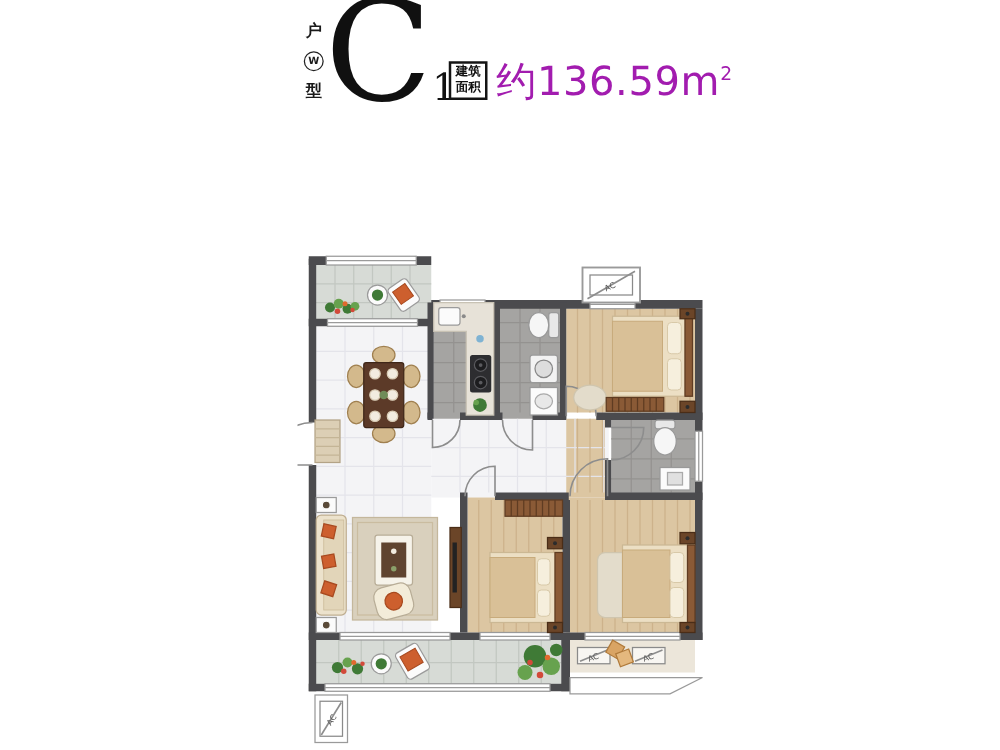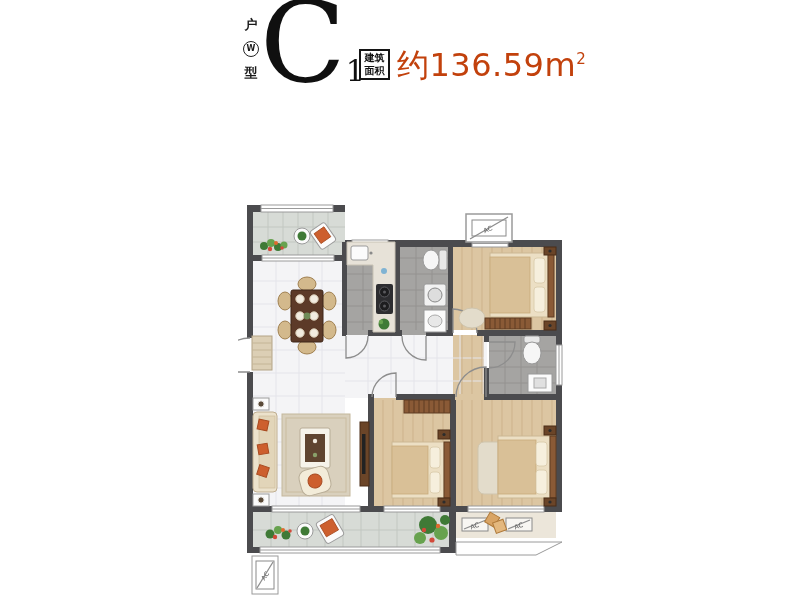--- a/index.html
+++ b/index.html
@@ -12,21 +12,21 @@
           font-weight:bold;display:flex;align-items:center;justify-content:center;line-height:1;}
   .big-c{position:absolute;left:260px;top:-14px;font-family:"DejaVu Serif","Liberation Serif",serif;
          font-size:112px;line-height:1;color:#101010;}
   .big-c .sub{font-size:30px;font-family:inherit;}
   .hd-title{position:absolute;left:358px;top:14px;font-size:26px;font-weight:bold;
             letter-spacing:6px;color:#0d0d0d;white-space:nowrap;}
   .area-row{position:absolute;left:359px;top:44px;display:flex;align-items:flex-start;}
   .area-tag{width:27px;height:27px;border:2px solid #141414;margin-top:5px;display:flex;
             flex-direction:column;align-items:center;justify-content:center;font-size:10px;
             font-weight:bold;line-height:1.25;}
-  .area-val{margin-left:7px;font-size:32px;color:#c2410c;letter-spacing:.5px;white-space:nowrap;}
+  .area-val{margin-left:7px;font-size:32px;color:#a21caf;letter-spacing:.5px;white-space:nowrap;}
   .area-val sup{font-size:15px;}
   
   #plan{position:absolute;left:238px;top:196px;}
   .grid-w{stroke:#e4e4ea;stroke-width:1;fill:none;}
   .grid-g{stroke:#949290;stroke-width:1;fill:none;}
   .grid-wd{stroke:#cdb28b;stroke-width:1;fill:none;}
   .grid-b{stroke:#c2c7c1;stroke-width:1;fill:none;}
   .door{stroke:#8d8d8d;stroke-width:1.3;fill:none;}
   .win{fill:#ffffff;stroke:#9a9a9a;stroke-width:1;}
   .winline{stroke:#9a9a9a;stroke-width:1;}

